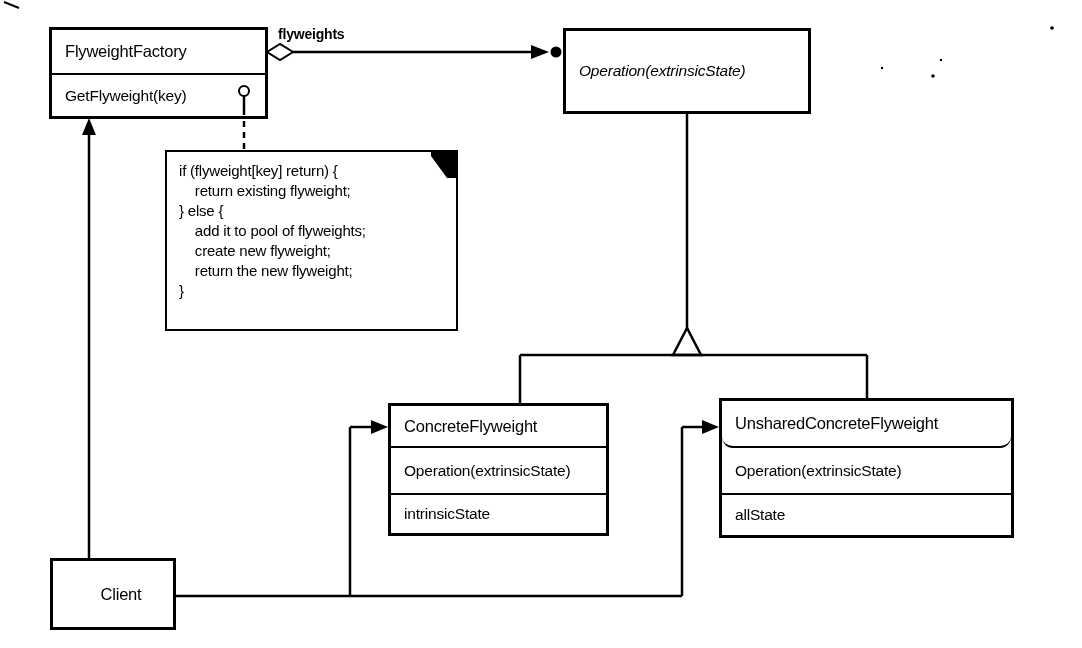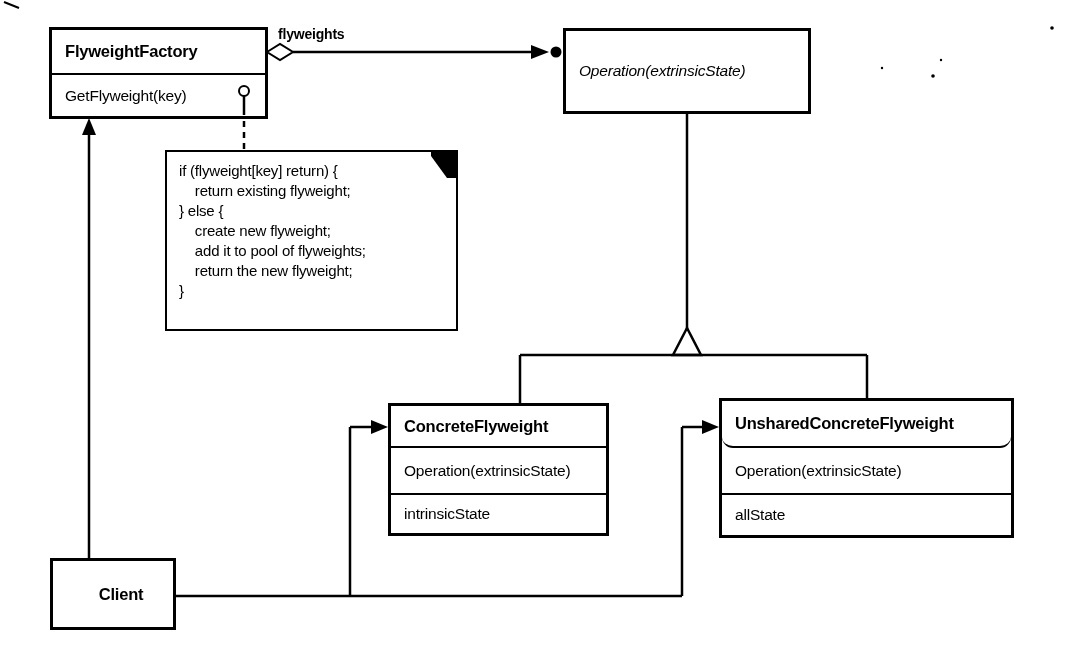--- a/index.html
+++ b/index.html
@@ -14,21 +14,21 @@
   }
   .uml-box {
     position: absolute;
     border: 3px solid #000;
     background: #fff;
     box-sizing: border-box;
     display: flex;
     flex-direction: column;
   }
   .uml-title {
-    font-weight: bold;
+    font-weight: normal;
     font-size: 16.5px;
     letter-spacing: -0.2px;
     display: flex;
     align-items: center;
     padding-left: 13px;
     border-bottom: 2.5px solid #000;
     box-sizing: border-box;
     flex: 0 0 auto;
   }
   .uml-row {
@@ -129,22 +129,22 @@
 
   <div class="uml-box" id="box-client">
     <div class="uml-title">Client</div>
   </div>
 
   <div class="note">
     <div class="code-line">if (flyweight[key] return) {</div>
     <div class="code-line">    return existing flyweight;</div>
     <div class="code-line"></div>
     <div class="code-line">} else {</div>
+    <div class="code-line">    add it to pool of flyweights;</div>
     <div class="code-line">    create new flyweight;</div>
-    <div class="code-line">    add it to pool of flyweights;</div>
     <div class="code-line">    return the new flyweight;</div>
     <div class="code-line">}</div>
   </div>
 
   <div class="edge-label">flyweights</div>
 
   <svg class="overlay" viewBox="0 0 1082 648">
 
      Flyweight (aggregation, many) --&gt;
     <g>

